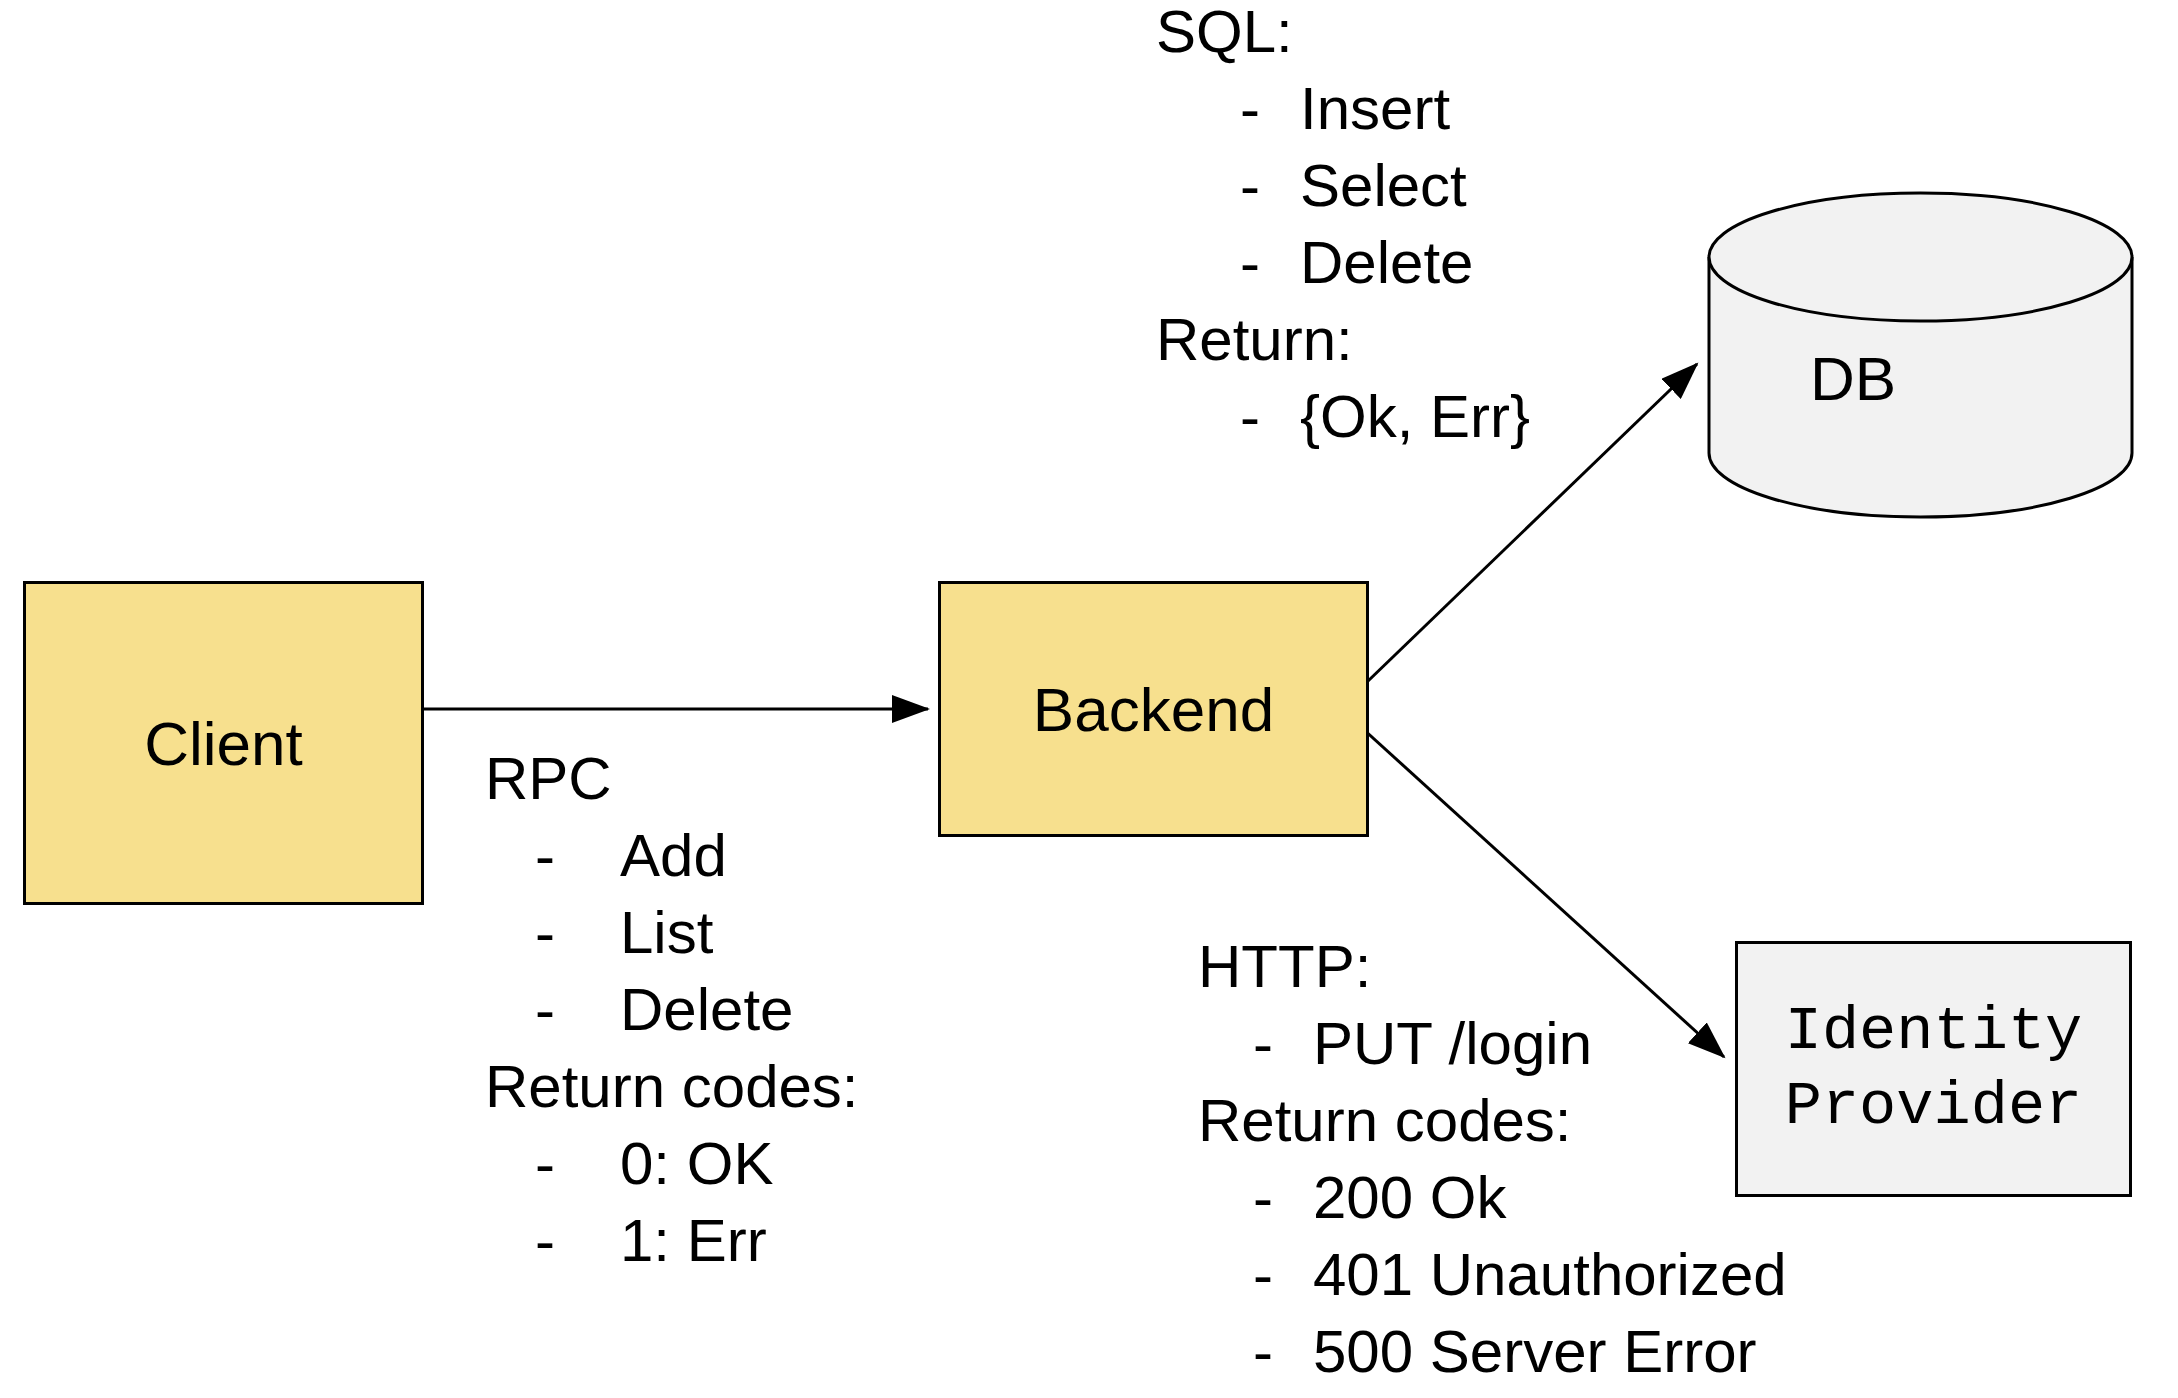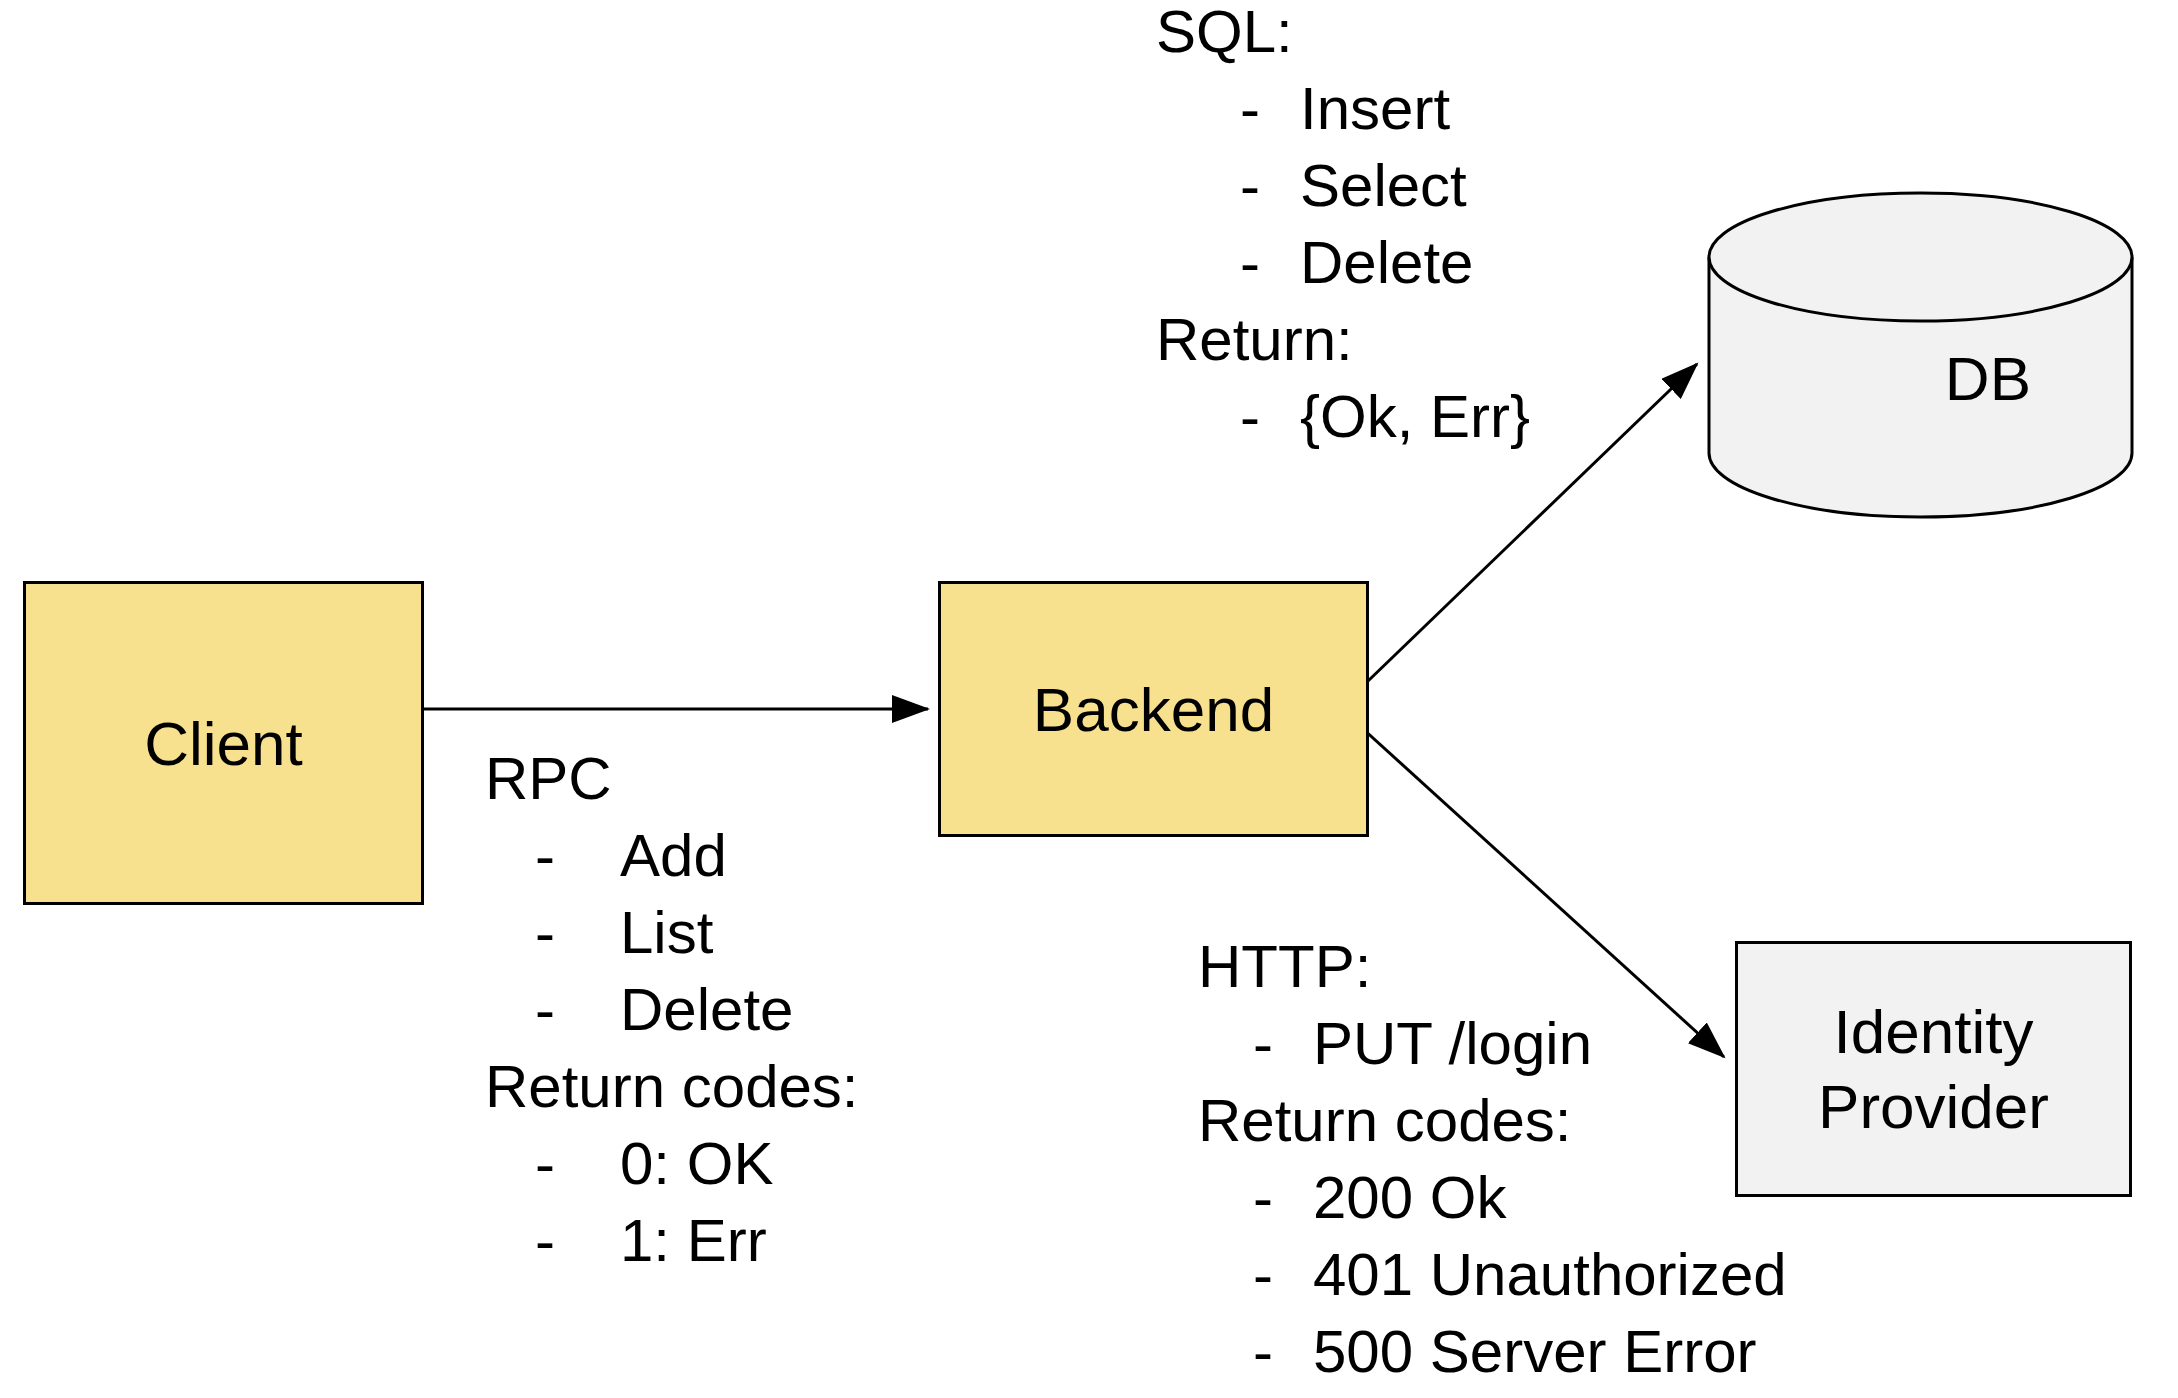--- a/index.html
+++ b/index.html
@@ -25,25 +25,25 @@
     align-items: center;
     justify-content: center;
     text-align: center;
     font-size: 62px;
     line-height: 75px;
   }
   .node.yellow { background: #f7e08e; }
   .node.gray   { background: #f2f2f2; }
   .node-client   { left: 23px;   top: 581px; width: 401px; height: 324px; }
   .node-backend  { left: 938px;  top: 581px; width: 431px; height: 256px; }
-  .node-idp      { left: 1735px; top: 941px; width: 397px; height: 256px; padding: 10px 40px; }
+  .node-idp      { left: 1735px; top: 941px; width: 397px; height: 256px; padding: 10px 40px; font-family: Liberation Mono, monospace; }
   .db-label {
     position: absolute;
     left: 1810px; top: 342px; width: 221px; height: 72px;
-    display: flex; align-items: center; justify-content: flex-end;
+    display: flex; align-items: center; justify-content: flex-start;
     font-size: 62px;
   }
   .ann {
     position: absolute;
     font-size: 60px;
     white-space: nowrap;
   }
   .ann .line { height: 77px; line-height: 77px; }
   .ann .line .bullet {
     display: inline-block;

